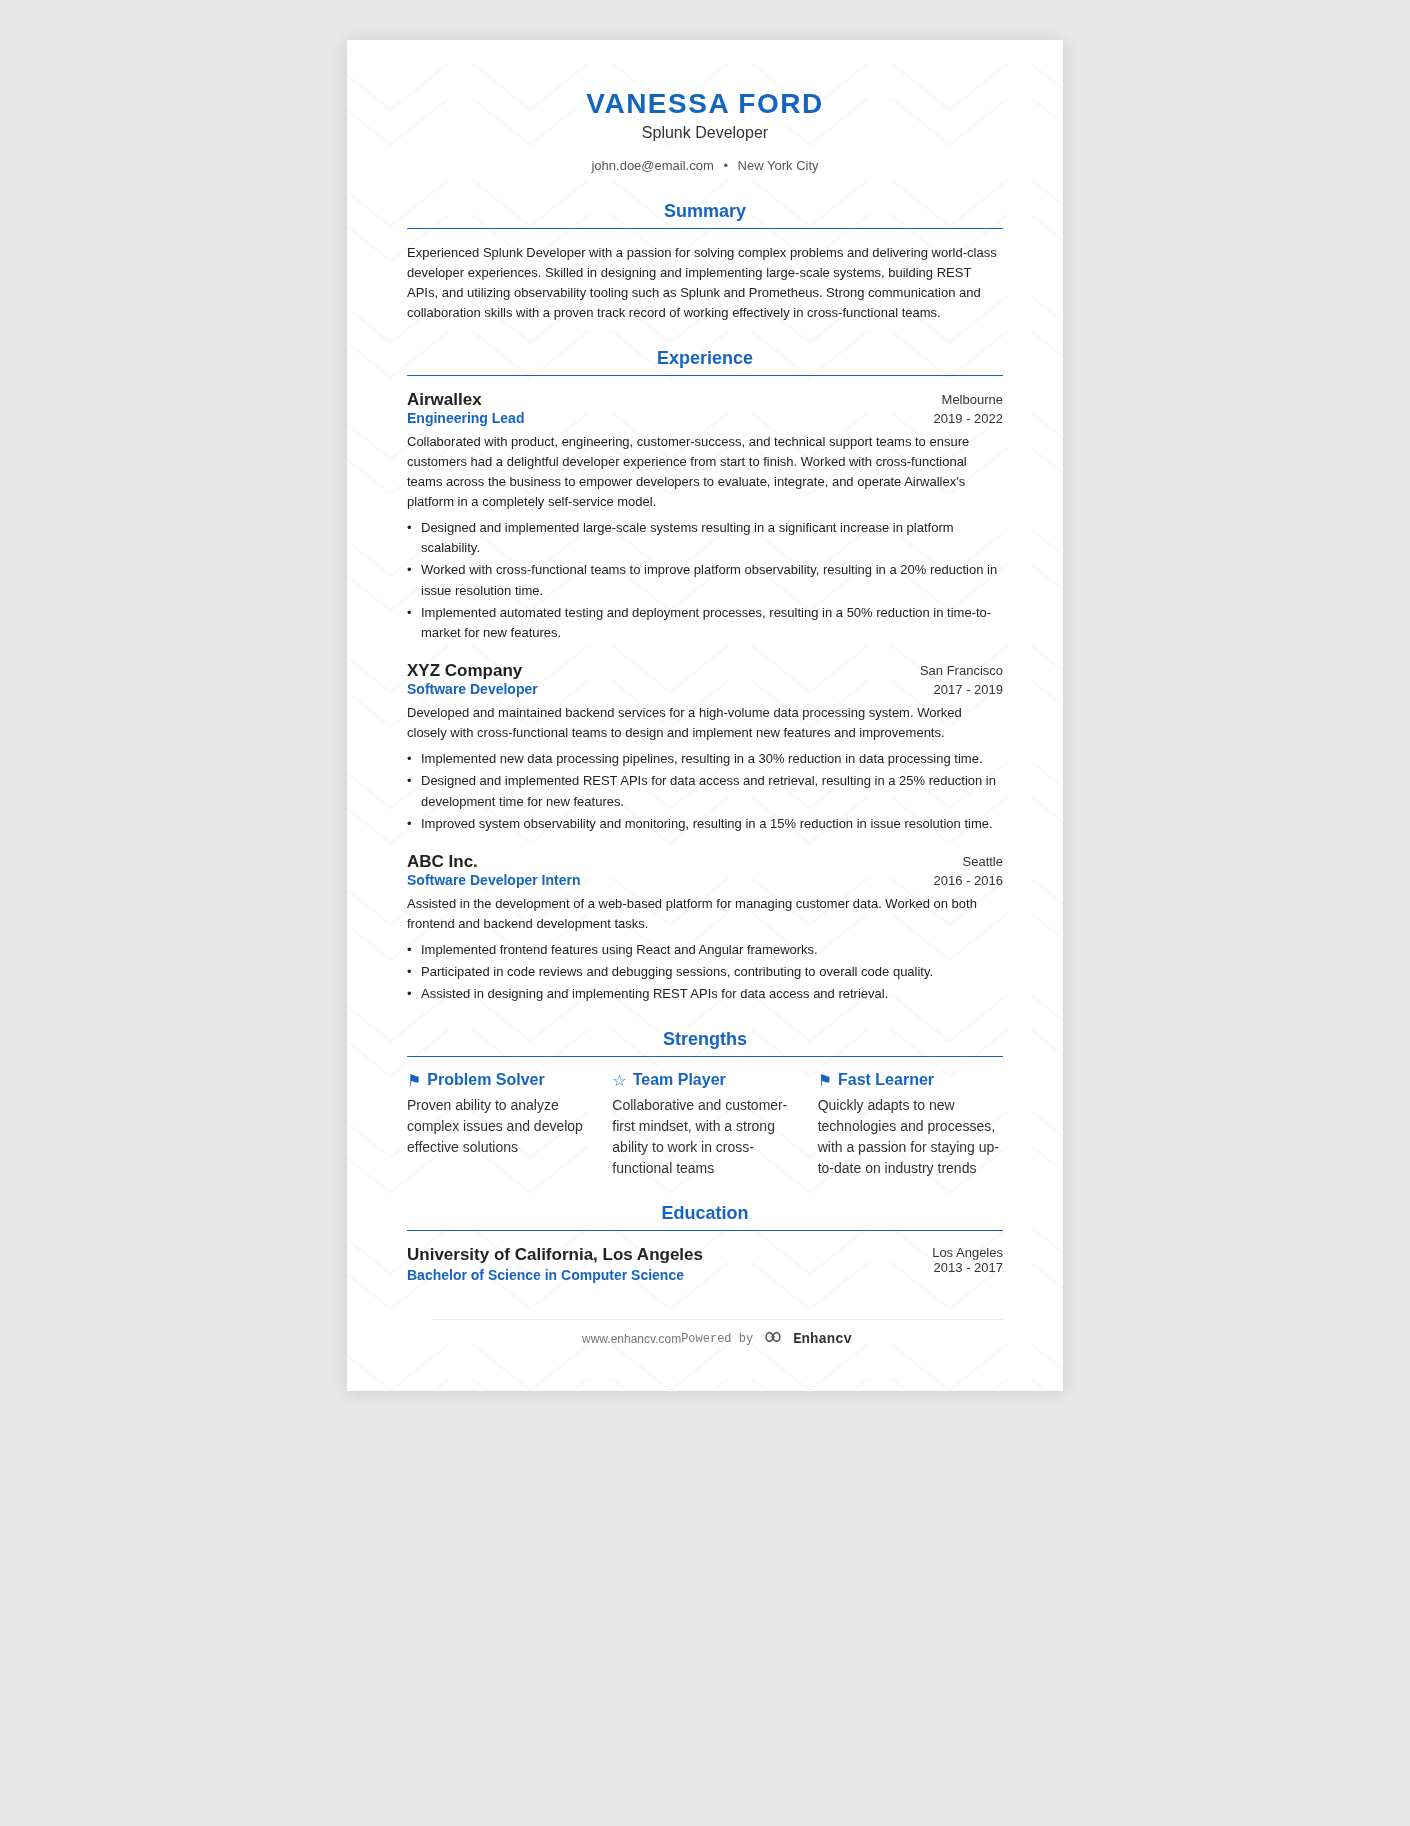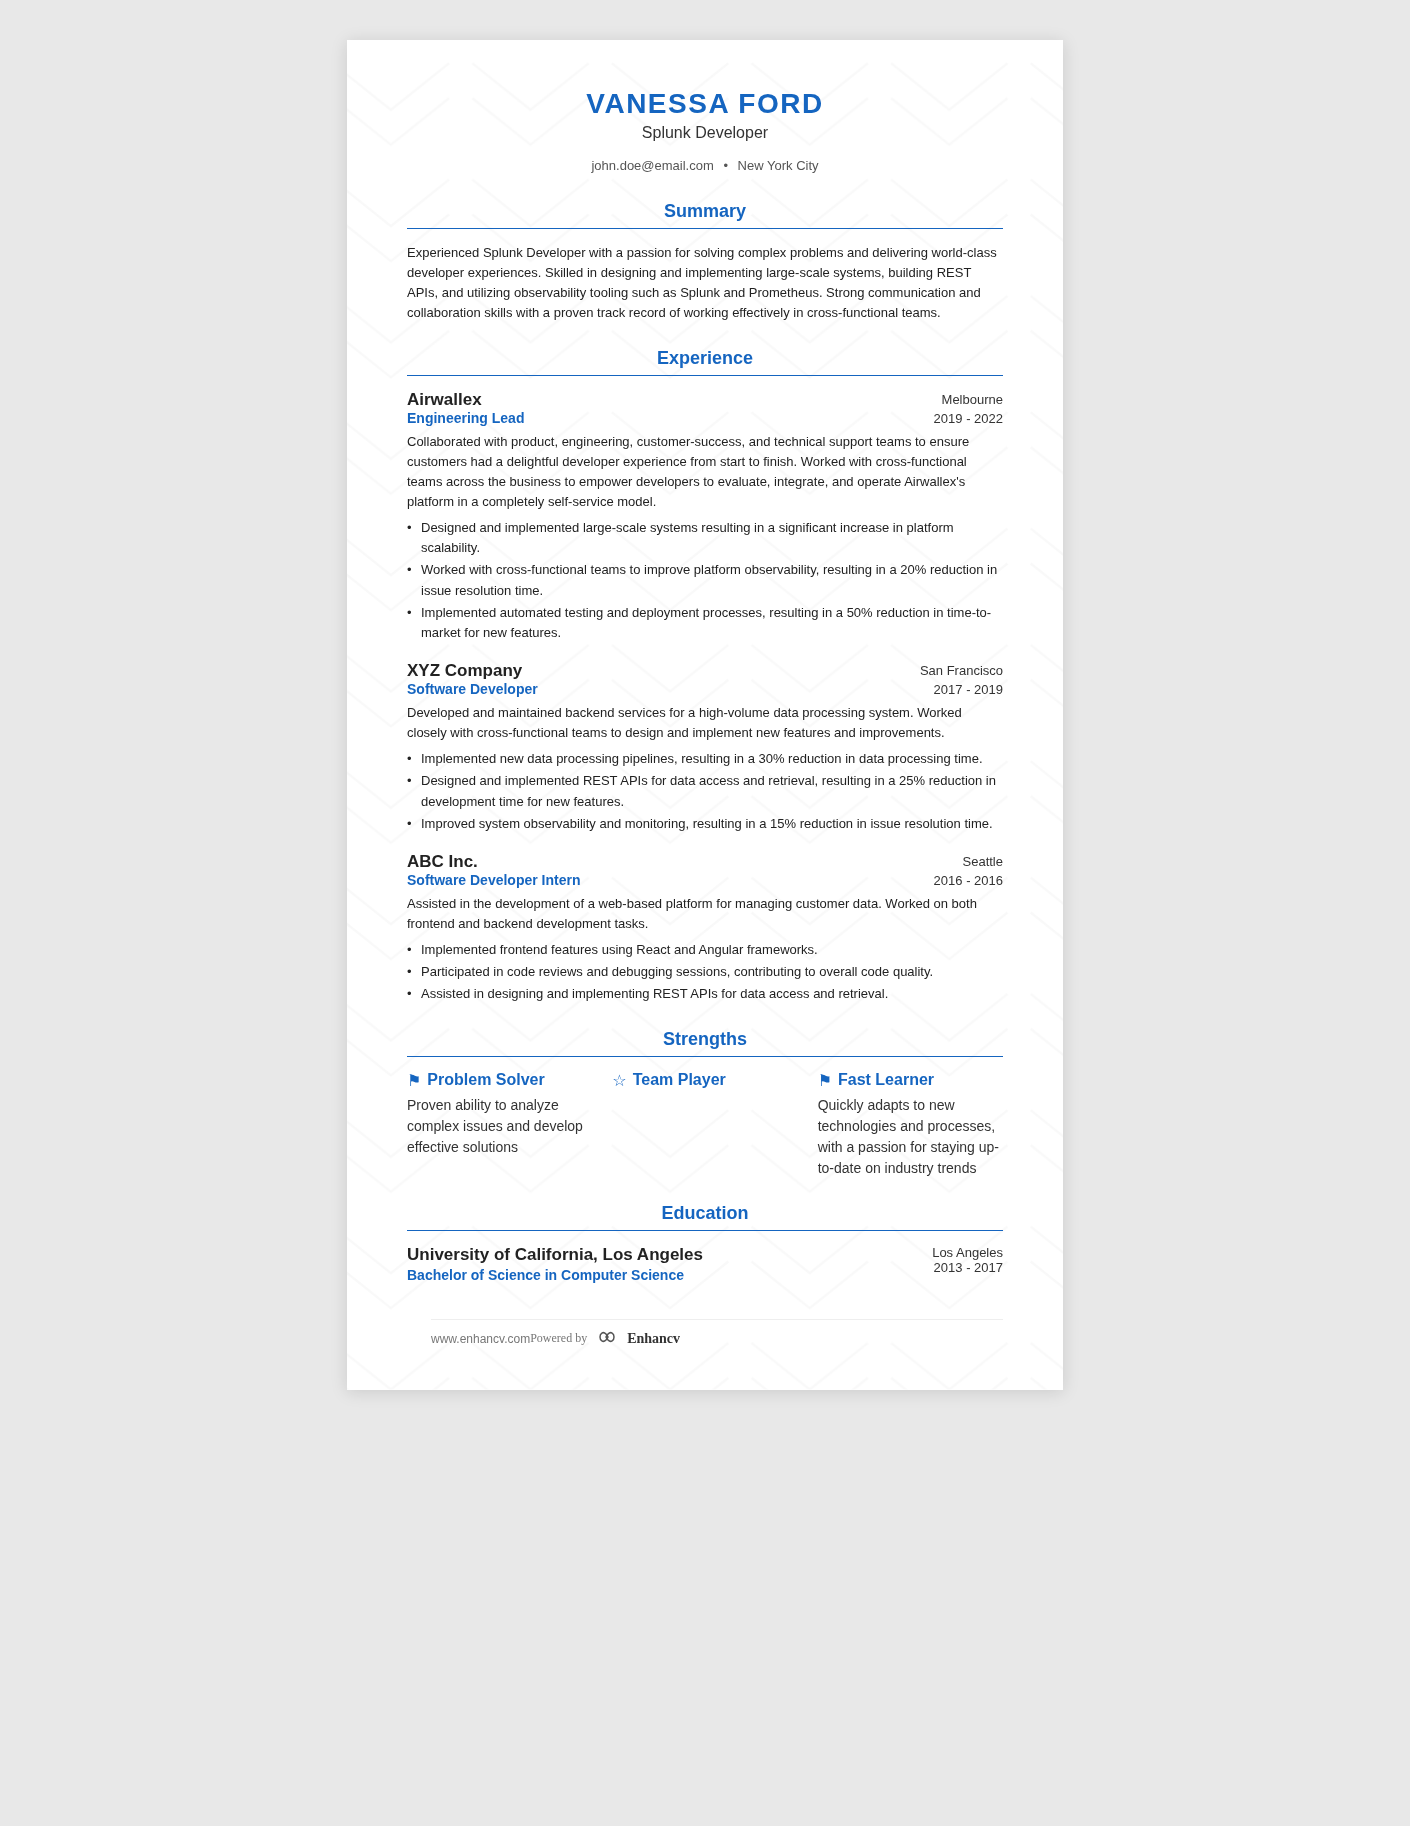--- a/index.html
+++ b/index.html
@@ -215,39 +215,39 @@
     }
     .edu-dates {
       font-size: 13px;
       color: #333;
       font-family: Arial, sans-serif;
     }
 
     
     .resume-footer {
       display: flex;
-      justify-content: flex-start;
+      justify-content: center;
       align-items: center;
       margin-top: 36px;
       padding-top: 8px;
       border-top: 1px solid #eee;
       margin-left: 24px;
     }
     .footer-url {
       font-size: 12px;
       color: #777;
       font-family: Arial, sans-serif;
     }
     .footer-brand {
       display: flex;
       align-items: center;
       gap: 6px;
       font-size: 12px;
       color: #777;
-      font-family: Liberation Serif, serif;
+      font-family: Liberation Mono, monospace;
     }
     .footer-logo {
       font-size: 16px;
       color: #333;
     }
     .footer-brand-name {
       font-size: 14px;
       color: #333;
       font-weight: bold;
     }
@@ -356,20 +356,21 @@
             <span class="strength-title">Problem Solver</span>
           </div>
           <p class="strength-desc">Proven ability to analyze complex issues and develop effective solutions</p>
         </div>
 
         <div class="strength-item">
           <div class="strength-header">
             <span class="strength-icon">☆</span>
             <span class="strength-title">Team Player</span>
           </div>
+          <p class="strength-desc">Collaborative and customer-first mindset, with a strong ability to work in cross-functional teams</p>
         </div>
 
         <div class="strength-item">
           <div class="strength-header">
             <span class="strength-icon">⚑</span>
             <span class="strength-title">Fast Learner</span>
           </div>
           <p class="strength-desc">Quickly adapts to new technologies and processes, with a passion for staying up-to-date on industry trends</p>
         </div>
 

